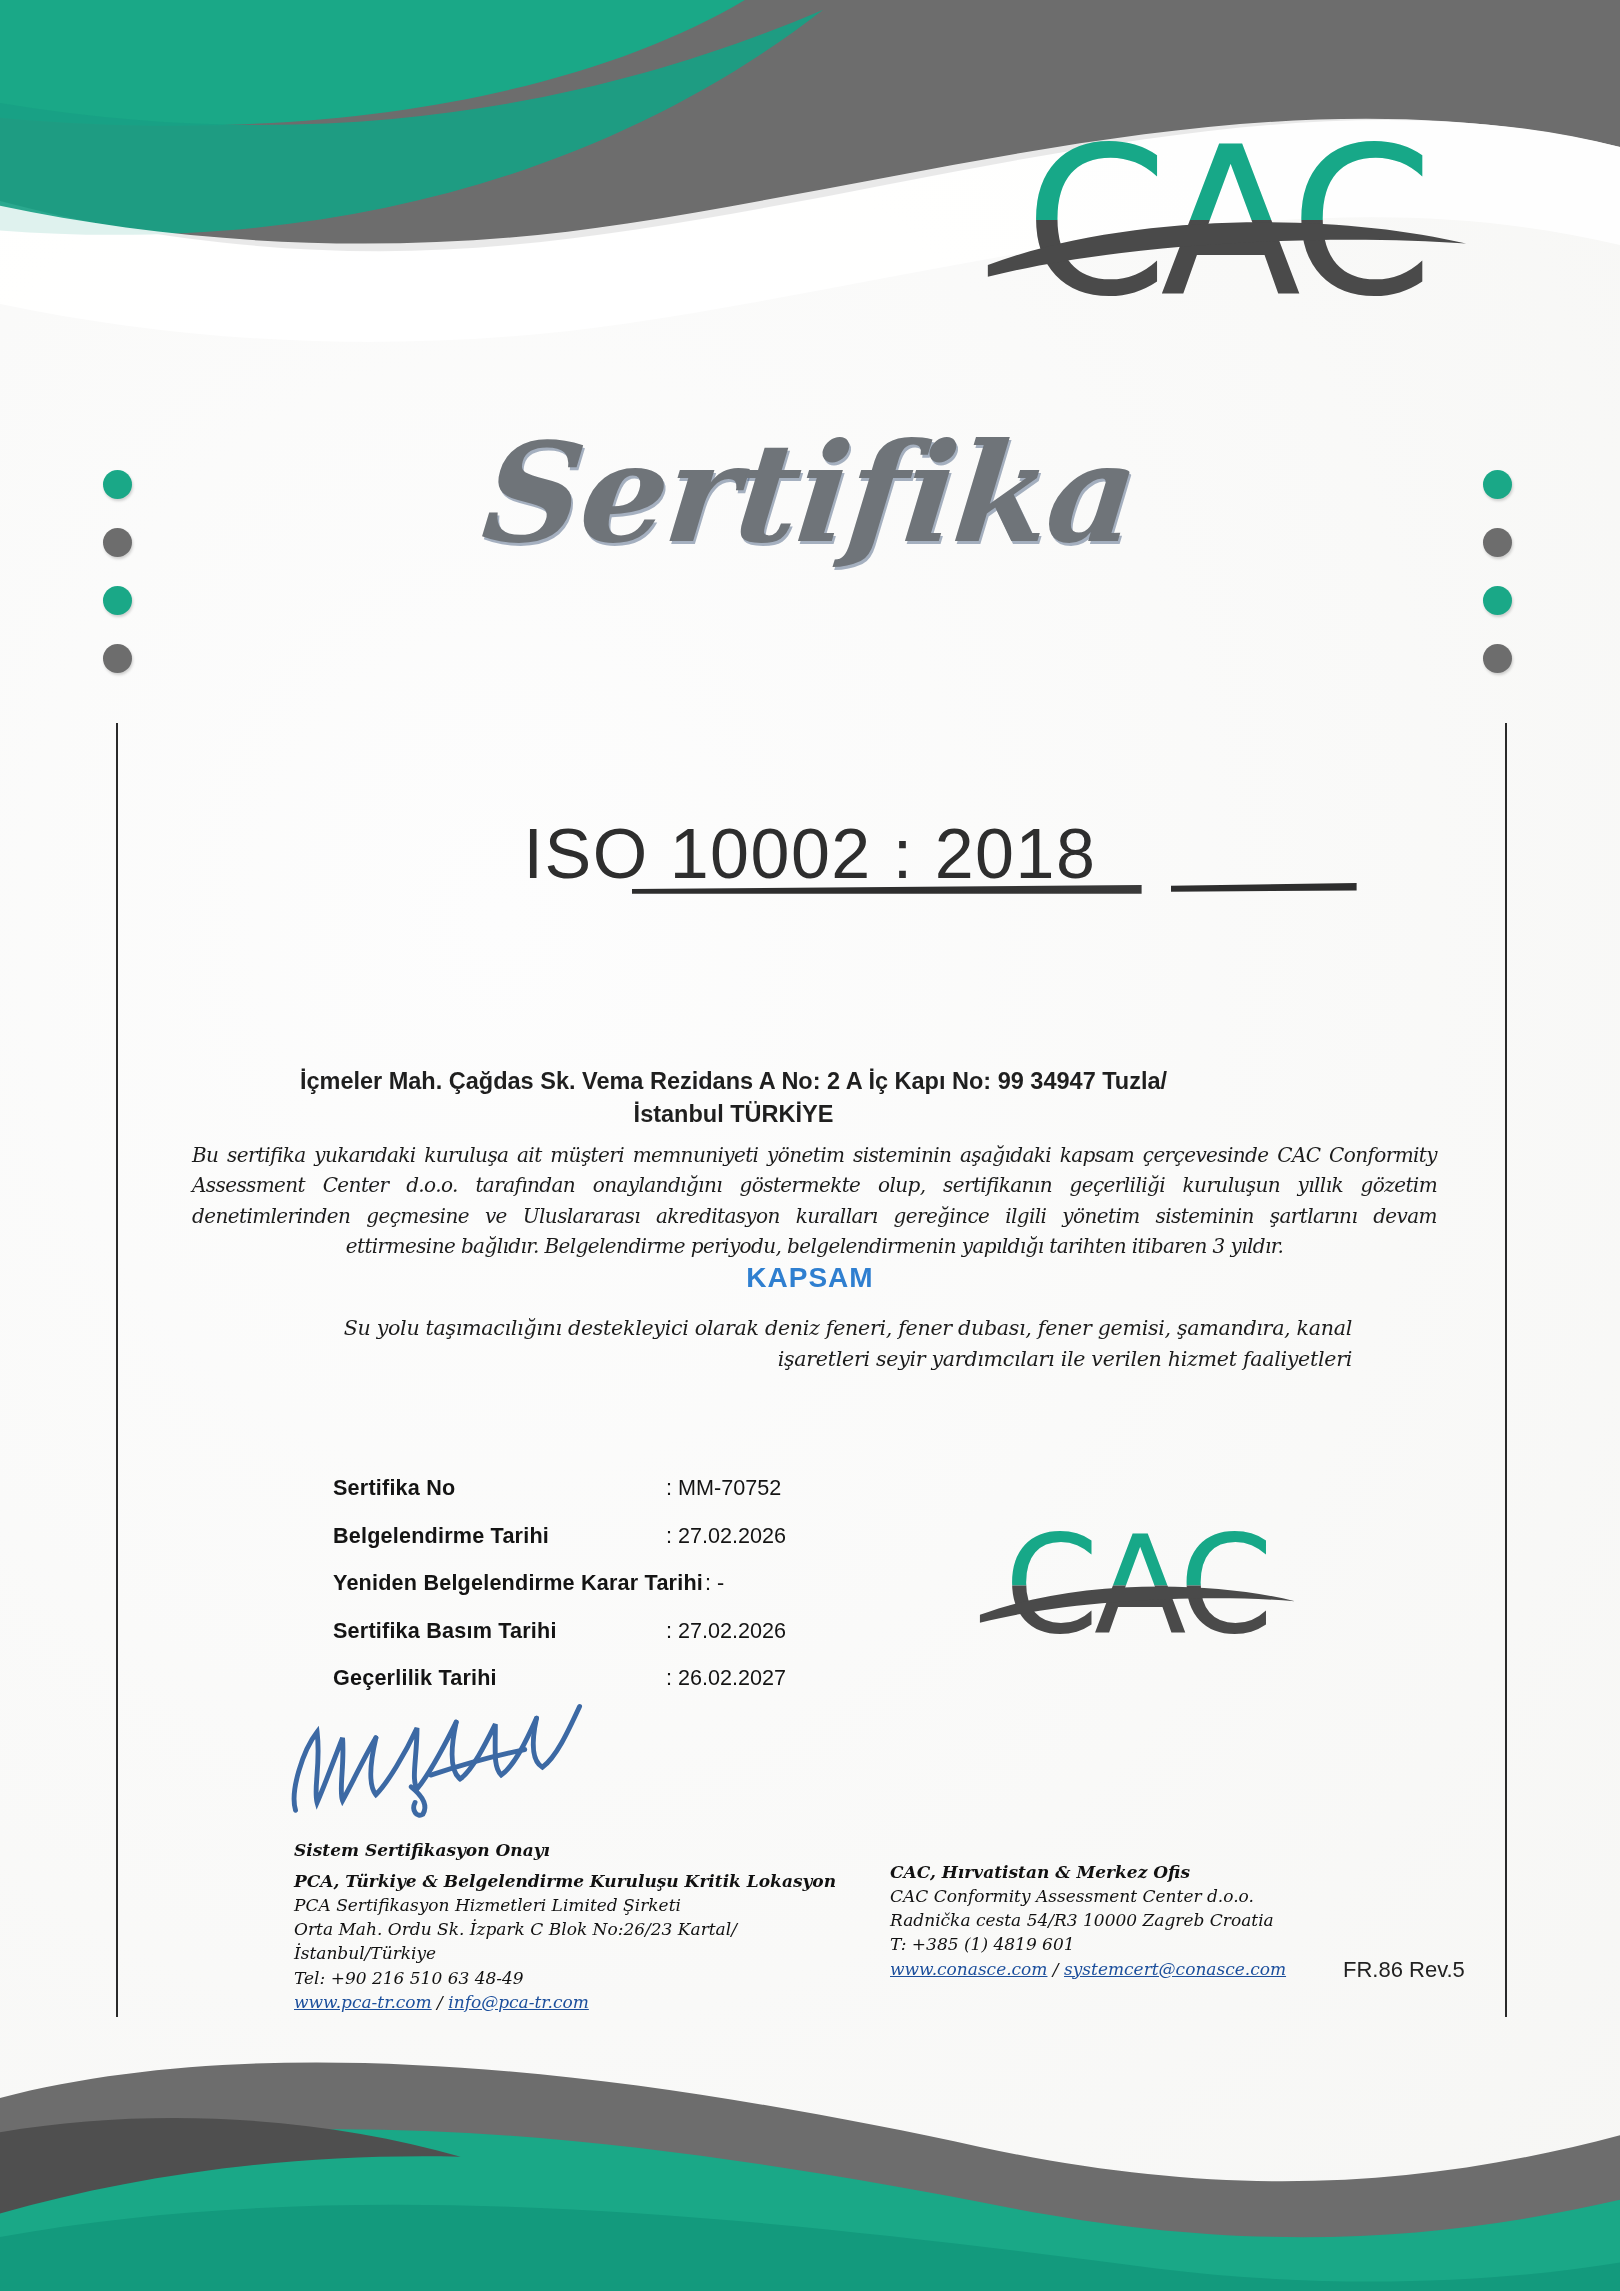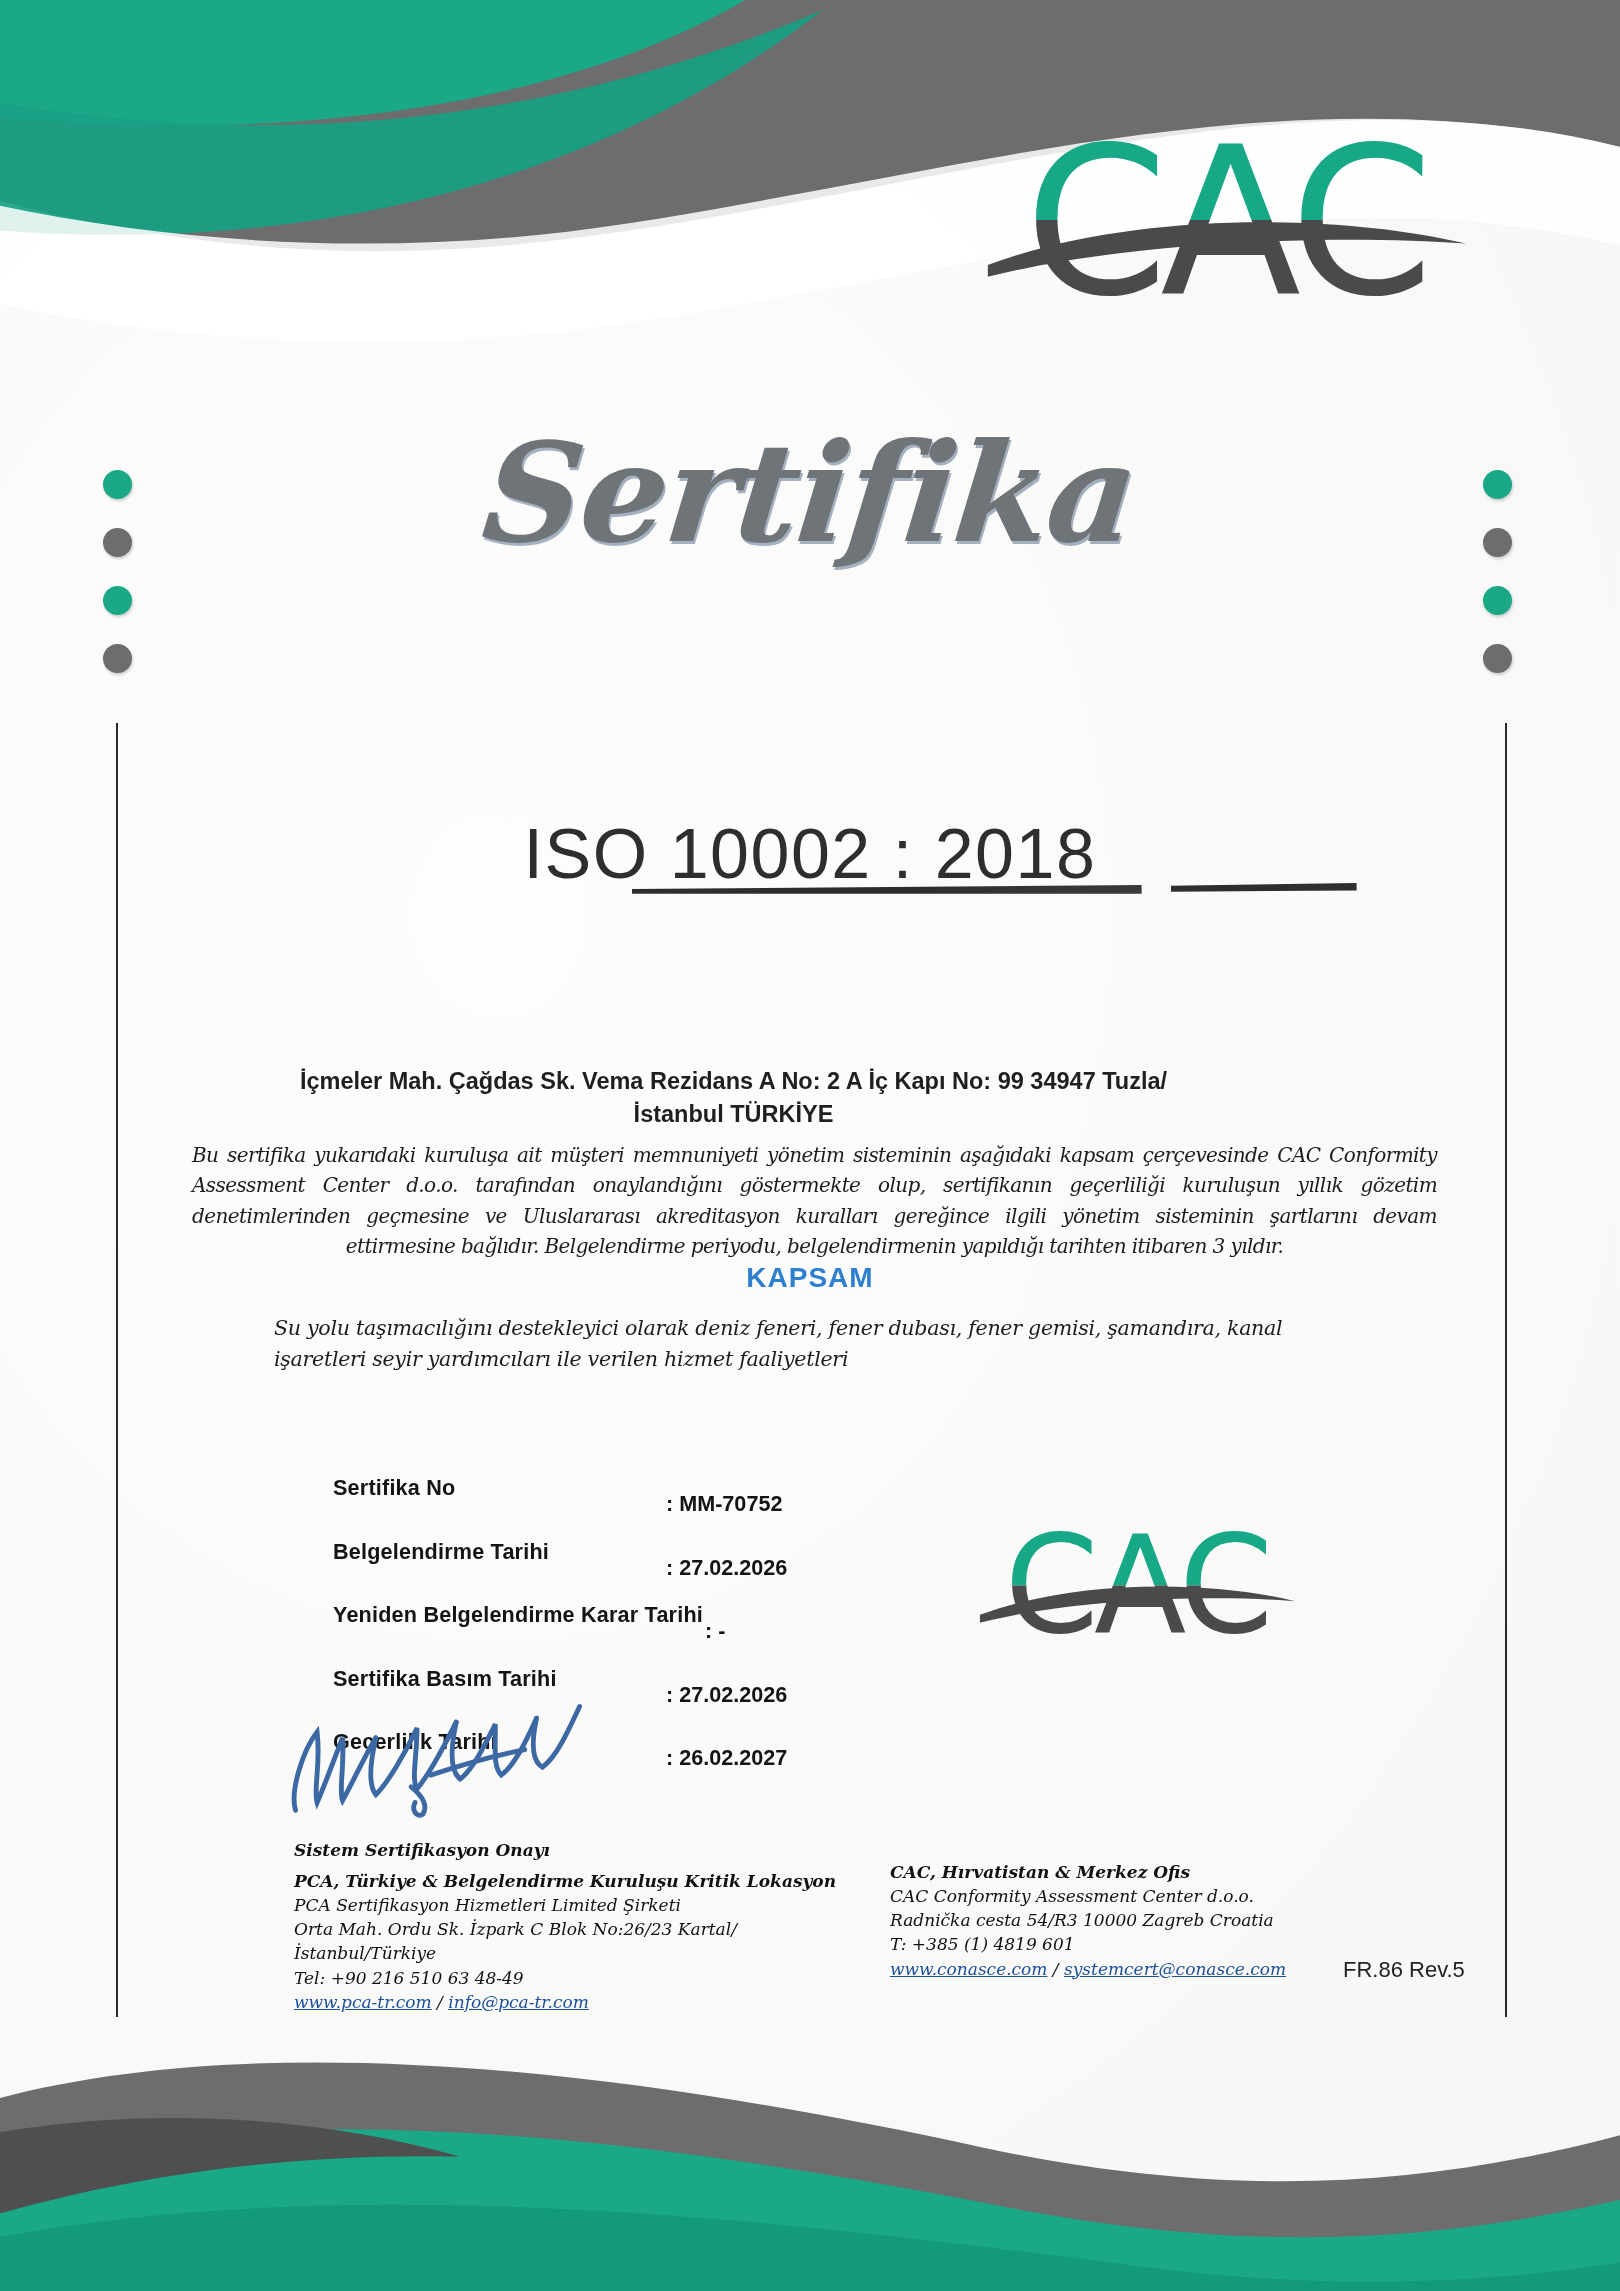--- a/index.html
+++ b/index.html
@@ -77,29 +77,29 @@
     font-style:italic;font-size:20px;line-height:1.52;
     color:#1c1c1c;text-align:justify;text-align-last:center;
     letter-spacing:-0.6px;
   }
   
   .kapsam{
     position:absolute;left:0;top:1262px;width:1620px;text-align:center;
     font-weight:700;font-size:28px;letter-spacing:1px;
   }
   .scope{
-    position:absolute;left:274px;top:1313px;width:1078px;text-align:left;
+    position:absolute;left:274px;top:1313px;width:1078px;text-align:right;
     font-family:"DejaVu Serif", serif;font-style:italic;
     font-size:20.6px;line-height:1.5;color:#1c1c1c;letter-spacing:-0.3px;
   }
   
   .details{position:absolute;left:333px;top:1475px;width:588px;}
   .drow{display:flex;margin-bottom:21.6px;font-weight:700;font-size:21.6px;color:#141414;}
   .dlabel{width:333px;letter-spacing:0.2px;}
-  .dval{font-weight:700;font-size:21.6px;color:#141414;white-space:pre;margin-top:16px;}
+  .dval{font-weight:400;font-size:21.6px;color:#141414;white-space:pre;}
   .drow.wide .dlabel{width:auto;}
   .drow.wide .dval{margin-left:2px;}
   
   .sig{position:absolute;left:274px;top:1681px;width:333px;height:147px;}
   
   .foot{position:absolute;font-family:"DejaVu Serif", serif;font-style:italic;
         font-size:17px;line-height:1.42;color:#111;}
   .foot-left{left:294px;top:1838px;width:549px;}
   .foot-right{left:882px;top:1860px;width:510px;margin-left:8px;}
   .foot b{font-weight:700;}

